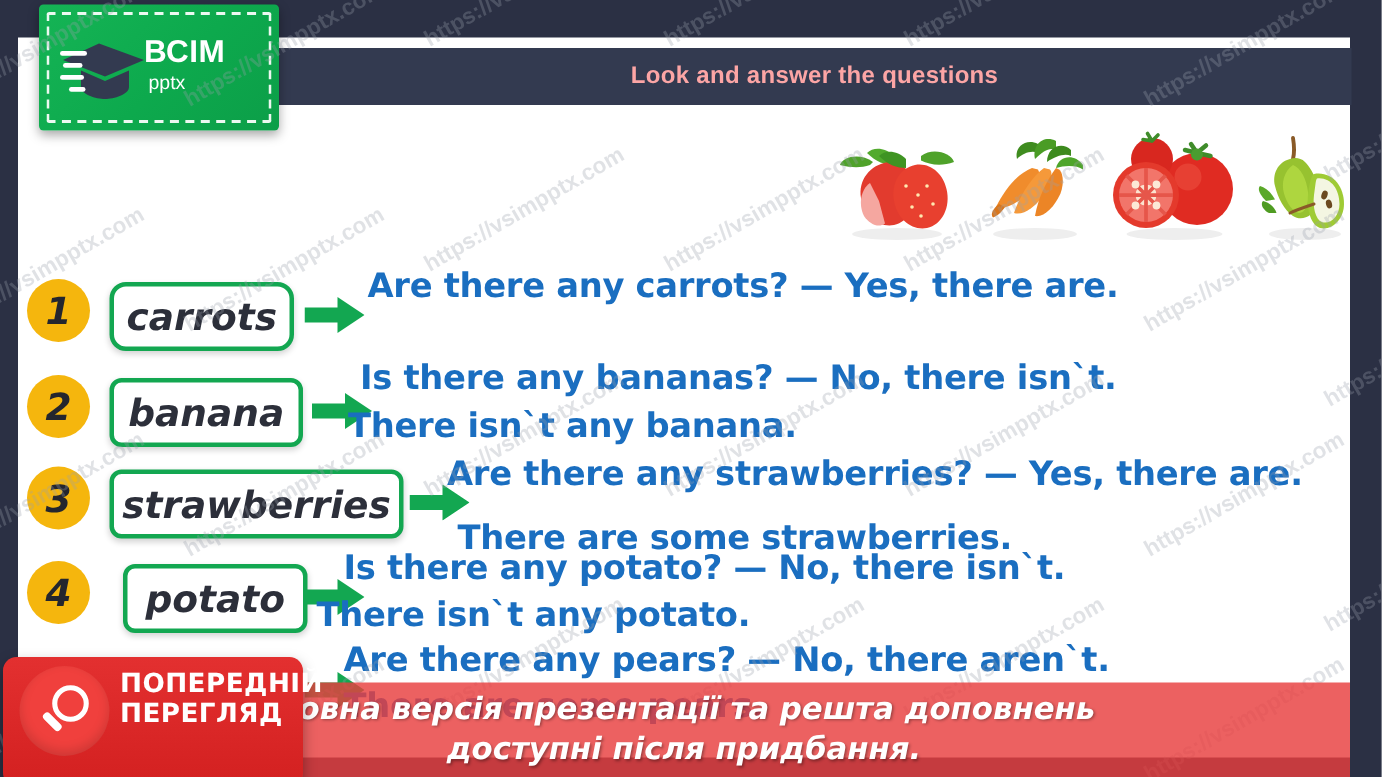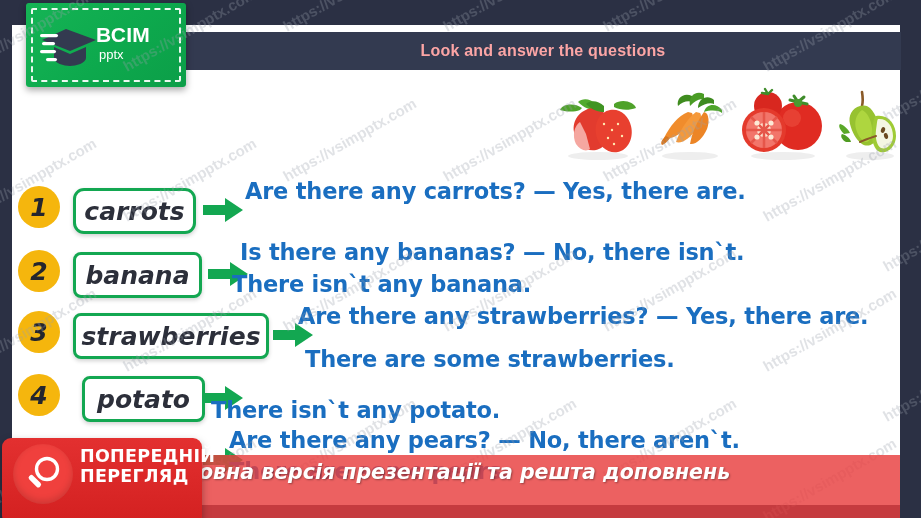--- a/index.html
+++ b/index.html
@@ -273,20 +273,21 @@
     <svg viewBox="0 0 40 24">
         <path d="M0 7 H22 V0 L40 12 L22 24 V17 H0 Z" fill="#13a751"></path>
       </svg>
   </div>
 
   <div class="ans" style="left:245px;top:178px;">Are there any carrots? — Yes, there are.</div>
   <div class="ans" style="left:240px;top:239px;">Is there any bananas? — No, there isn`t.</div>
   <div class="ans" style="left:232px;top:271px;">There isn`t any banana.</div>
   <div class="ans" style="left:298px;top:303px;">Are there any strawberries? — Yes, there are.</div>
   <div class="ans" style="left:305px;top:335px;margin-top:11px;">There are some strawberries.</div>
+  <div class="ans" style="left:229px;top:366px;">Is there any potato? — No, there isn`t.</div>
   <div class="ans" style="left:211px;top:397px;">There isn`t any potato.</div>
   <div class="ans" style="left:229px;top:427px;">Are there any pears? — No, there aren`t.</div>
   <div class="ans" style="left:229px;top:458px;">There are some pears.</div>
 
   <div class="wm">
     <span style="left:-40px;top:60px;">https://vsimpptx.com</span>
     <span style="left:-40px;top:210px;">https://vsimpptx.com</span>
     <span style="left:-40px;top:360px;">https://vsimpptx.com</span>
     <span style="left:-40px;top:510px;">https://vsimpptx.com</span>
     <span style="left:120px;top:60px;">https://vsimpptx.com</span>
@@ -309,20 +310,21 @@
     <span style="left:760px;top:210px;">https://vsimpptx.com</span>
     <span style="left:760px;top:360px;">https://vsimpptx.com</span>
     <span style="left:760px;top:510px;">https://vsimpptx.com</span>
     <span style="left:880px;top:110px;">https://vsimpptx.com</span>
     <span style="left:880px;top:260px;">https://vsimpptx.com</span>
     <span style="left:880px;top:410px;">https://vsimpptx.com</span>
   </div>
 
   <div class="promo">
     <div class="promo-line promo-l1">Повна версія презентації та решта доповнень</div>
+    <div class="promo-line promo-l2">доступні після придбання.</div>
   </div>
 
   <div class="badge">
     <div class="badge-circle">
       <svg viewBox="0 0 38 38">
         <circle cx="23" cy="14" r="10.5" fill="none" stroke="#ffffff" stroke-width="3.4"></circle>
         <rect x="3.5" y="23.5" width="15" height="5.4" rx="2.4" fill="#ffffff" transform="rotate(45 11 26)"></rect>
       </svg>
     </div>
     <div class="badge-text">

